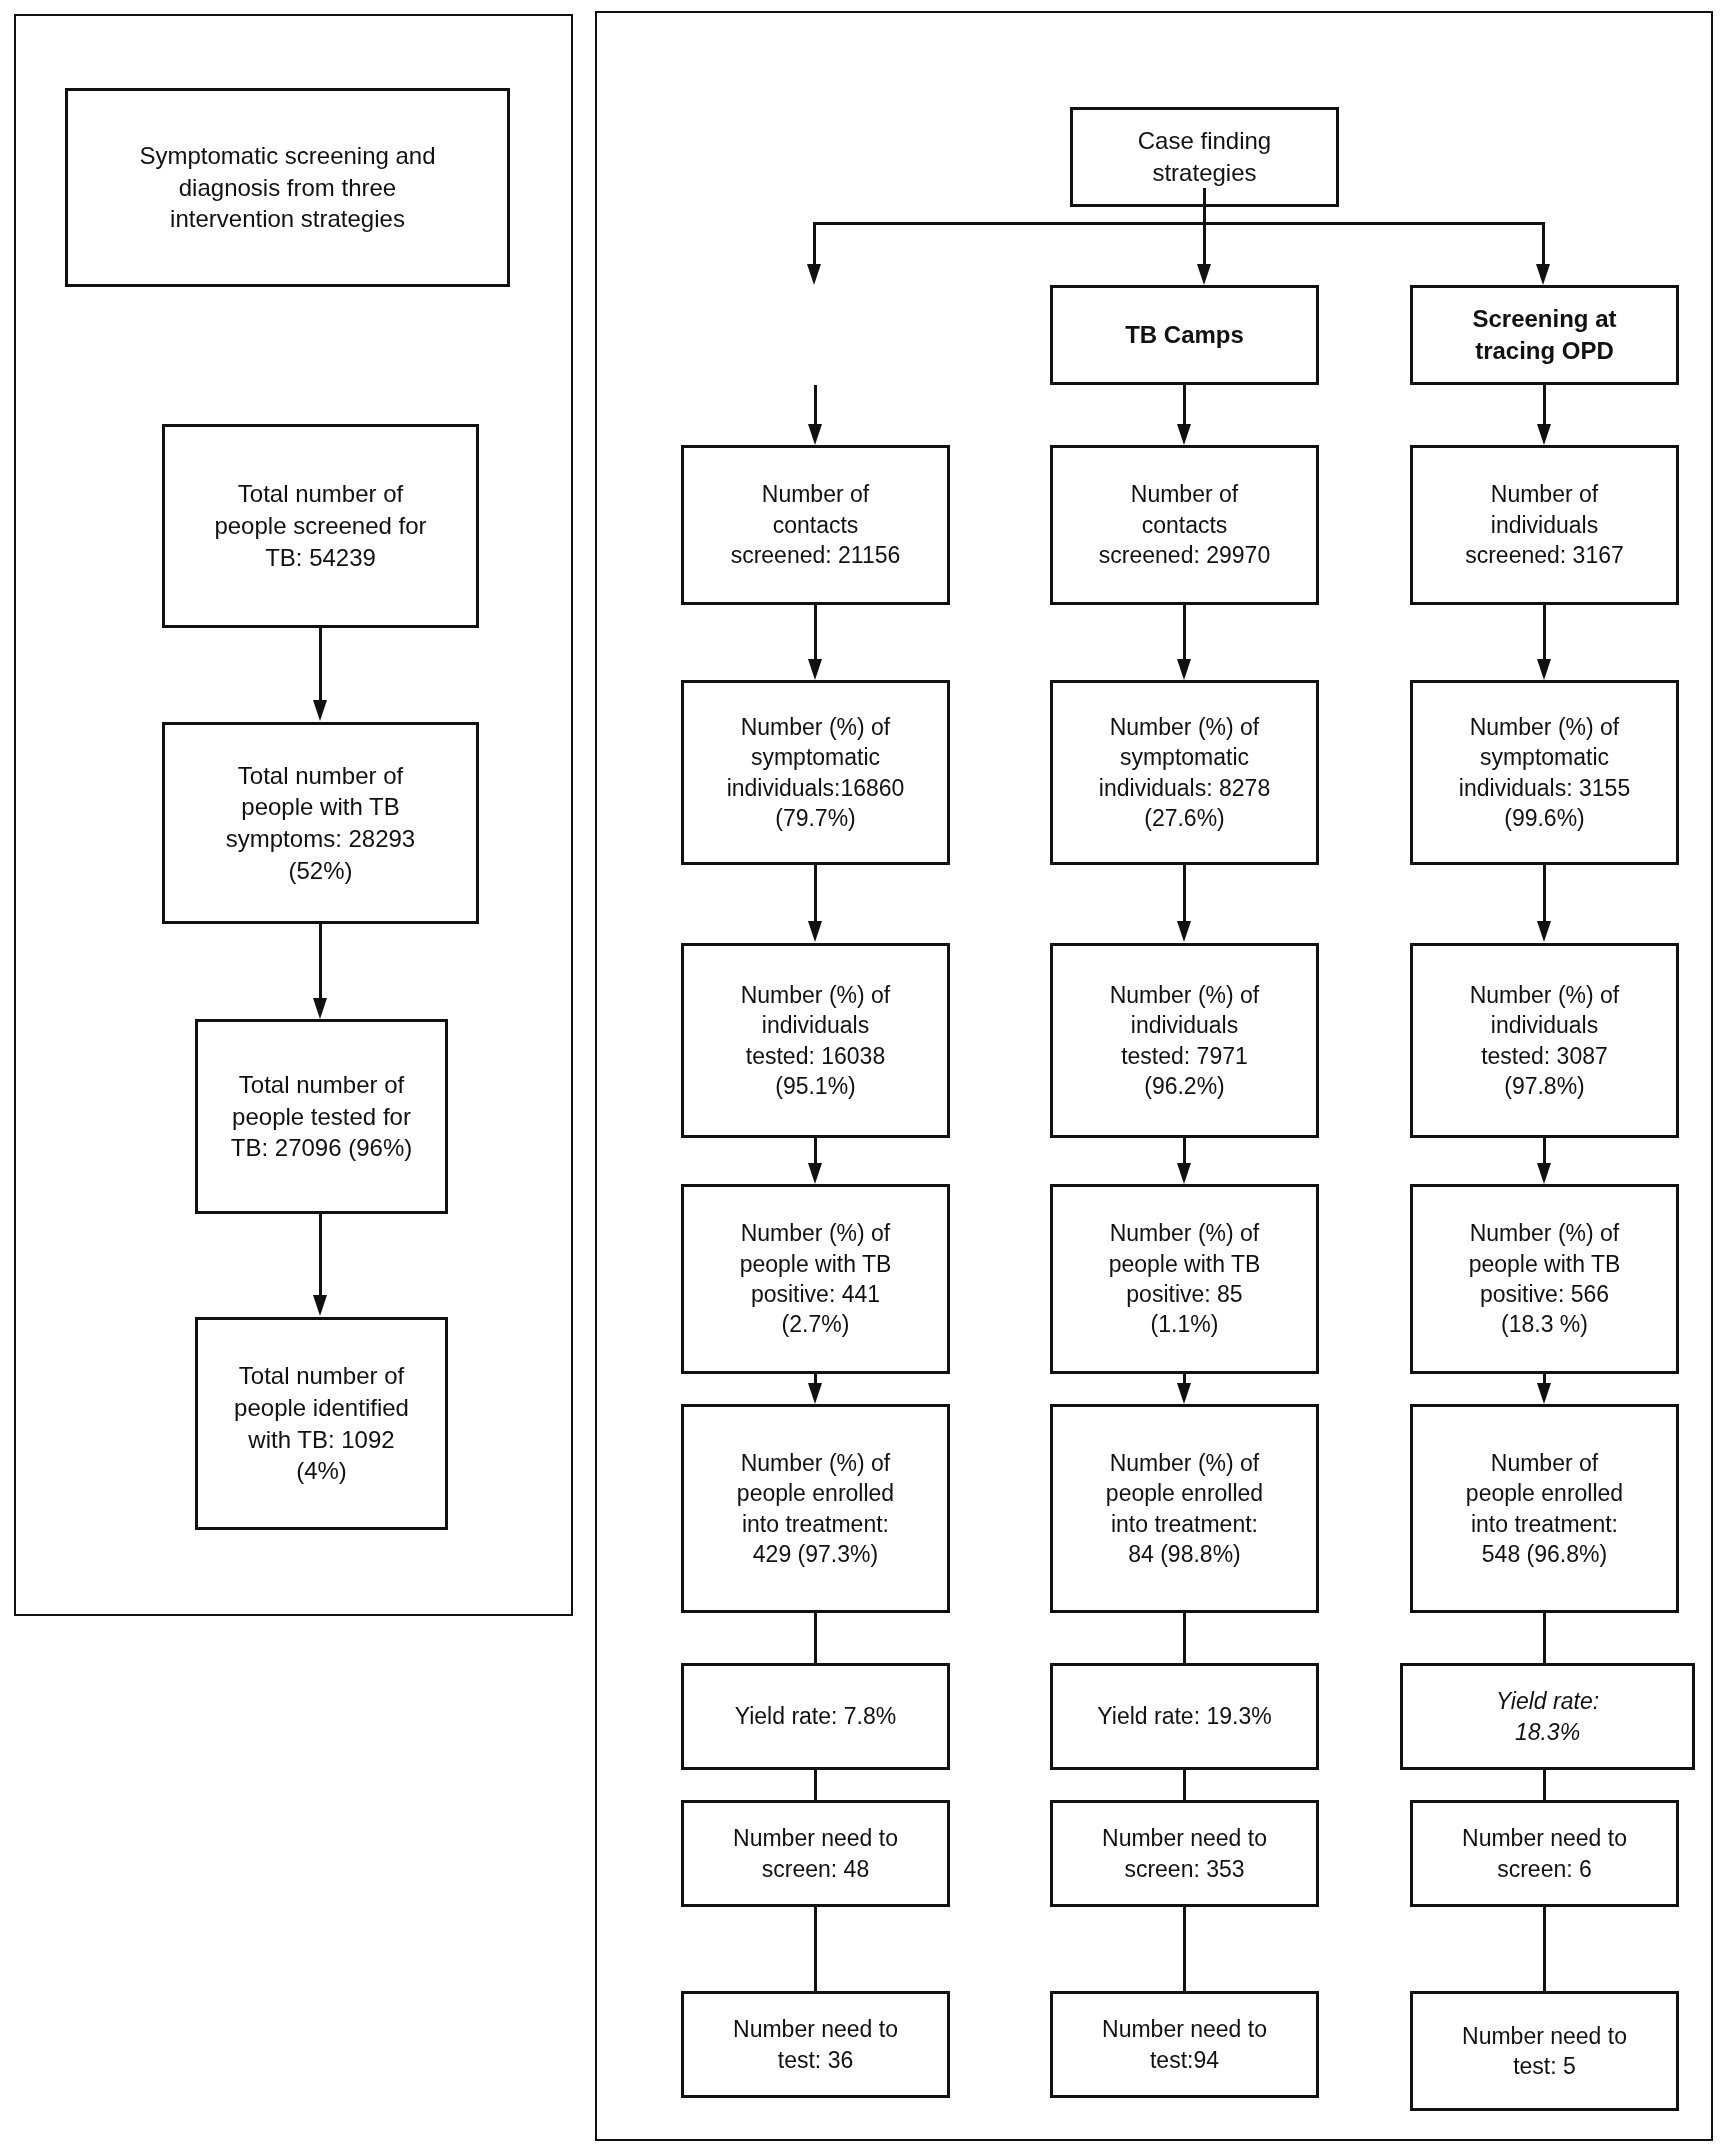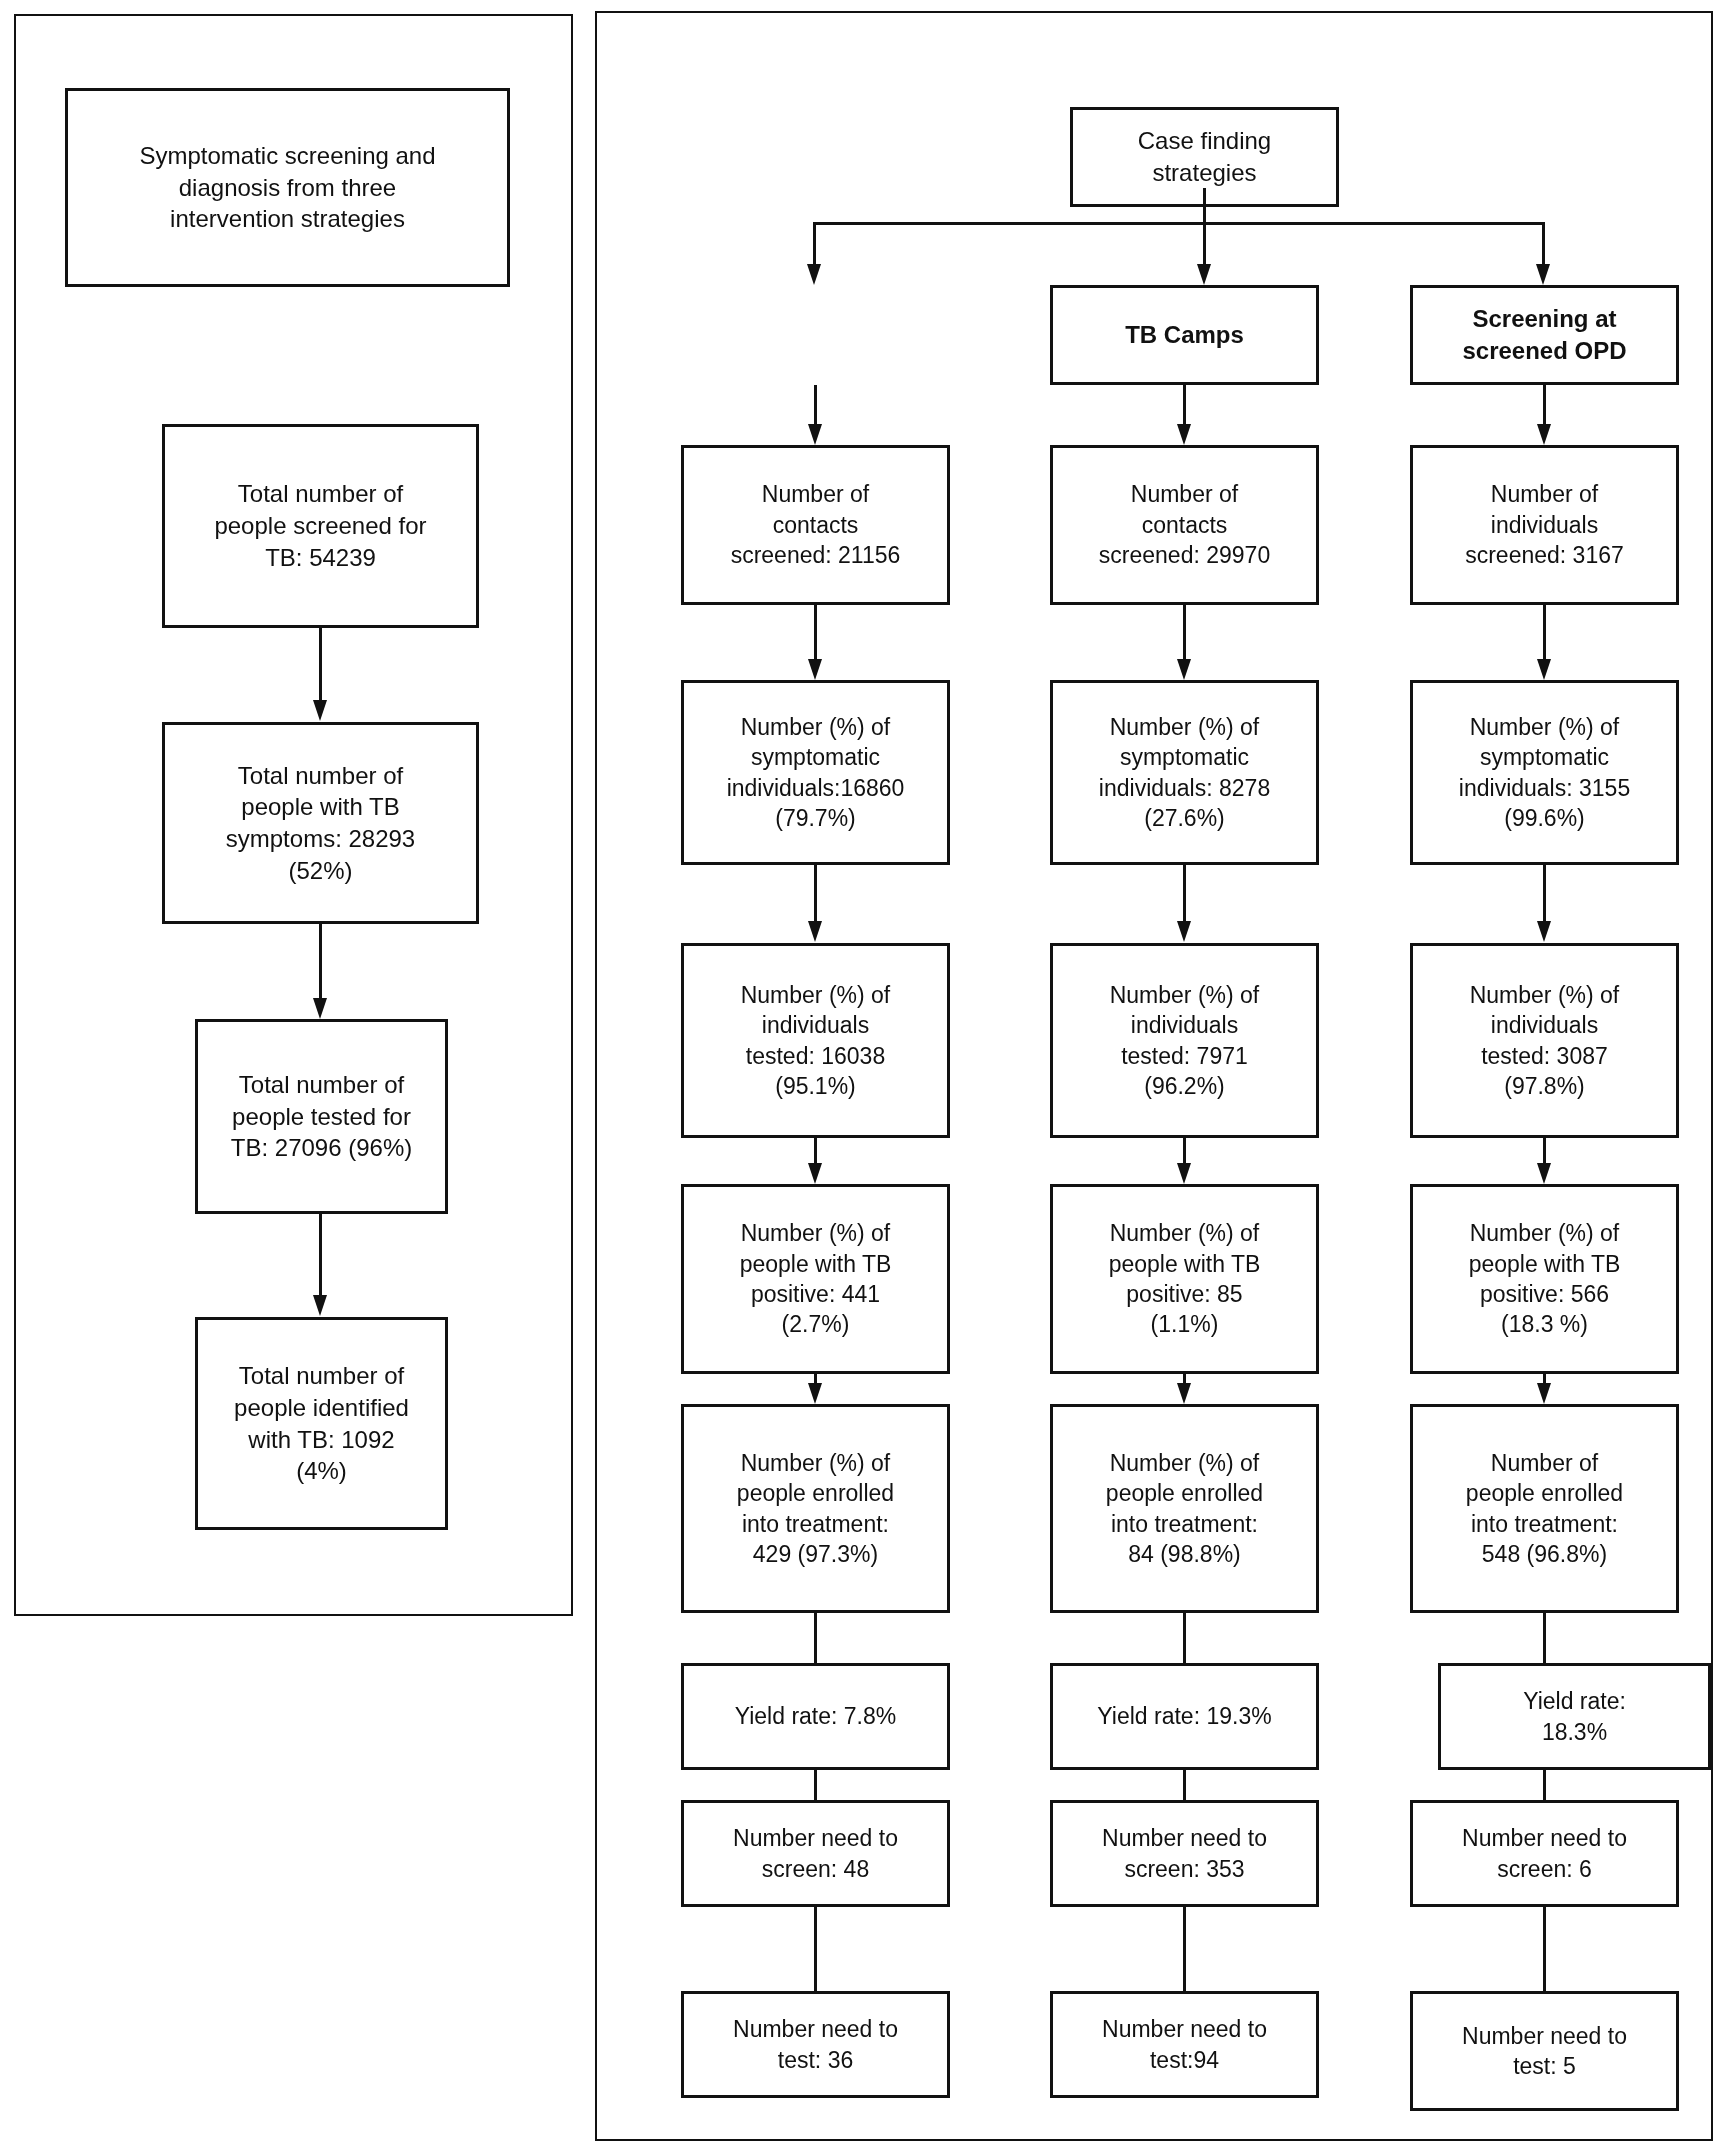--- a/index.html
+++ b/index.html
@@ -195,21 +195,21 @@
   <div class="ahead" style="left:1177px;top:1163px;"></div>
 
   <div class="vline" style="left:1183px;top:1374px;height:9.3px;"></div>
   <div class="ahead" style="left:1177px;top:1383px;"></div>
 
   <div class="vline" style="left:1183px;top:1613px;height:50px;"></div>
   <div class="vline" style="left:1183px;top:1769px;height:31px;"></div>
   <div class="vline" style="left:1183px;top:1907px;height:84px;"></div>
 
   <div class="box bold" style="left:1410px;top:285px;width:269px;height:100px;">Screening at
-screened OPD</div>
+tracing OPD</div>
 
   <div class="box" style="left:1410px;top:445px;width:269px;height:160px;">Number of
 individuals
 screened: 3167</div>
 
   <div class="box" style="left:1410px;top:680px;width:269px;height:185px;">Number (%) of
 symptomatic
 individuals: 3155
 (99.6%)</div>
 
@@ -221,21 +221,21 @@
   <div class="box" style="left:1410px;top:1184px;width:269px;height:190px;">Number (%) of
 people with TB
 positive: 566
 (18.3 %)</div>
 
   <div class="box" style="left:1410px;top:1404px;width:269px;height:209px;">Number of
 people enrolled
 into treatment:
 548 (96.8%)</div>
 
-  <div class="box" style="left:1438px;top:1663px;width:273px;height:107px;">Yield rate:
+  <div class="box" style="left:1400px;top:1663px;width:295px;height:107px;font-style:italic;">Yield rate:
 18.3%</div>
 
   <div class="box" style="left:1410px;top:1800px;width:269px;height:107px;">Number need to
 screen: 6</div>
 
   <div class="box" style="left:1410px;top:1991px;width:269px;height:120px;">Number need to
 test: 5</div>
 
   <div class="vline" style="left:1543px;top:385px;height:40px;"></div>
   <div class="ahead" style="left:1537px;top:424px;"></div>

